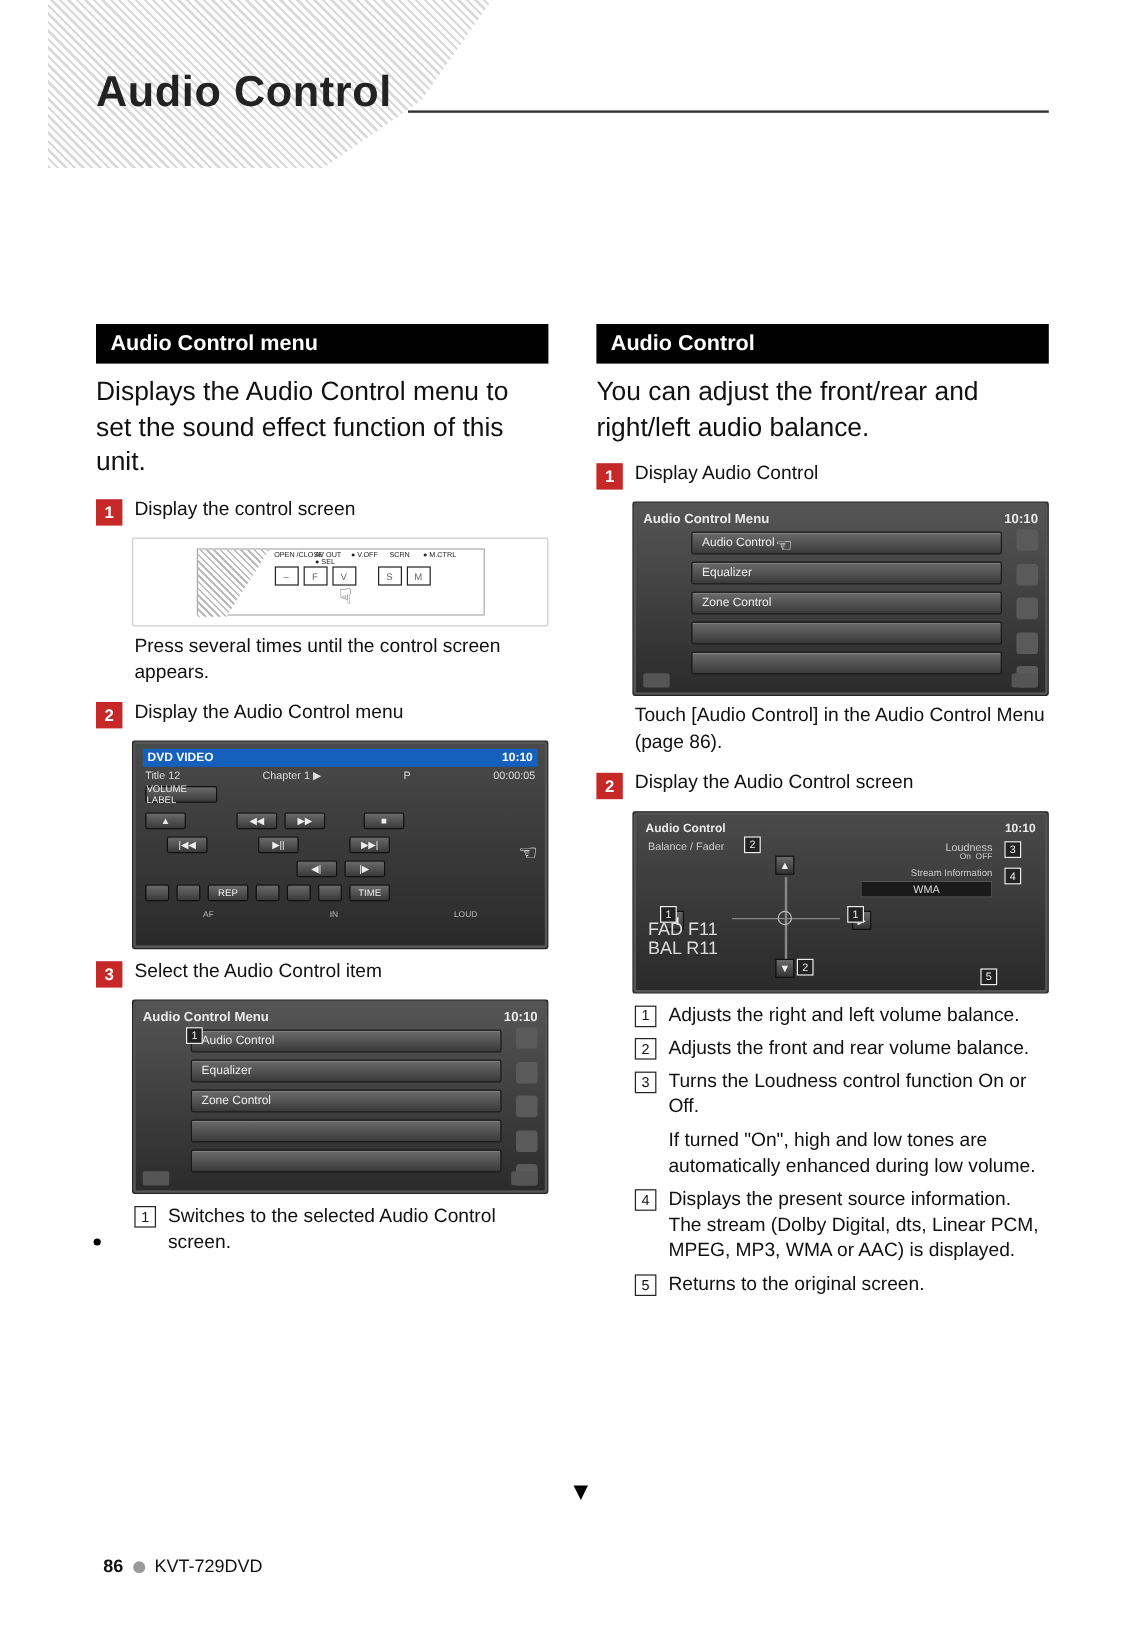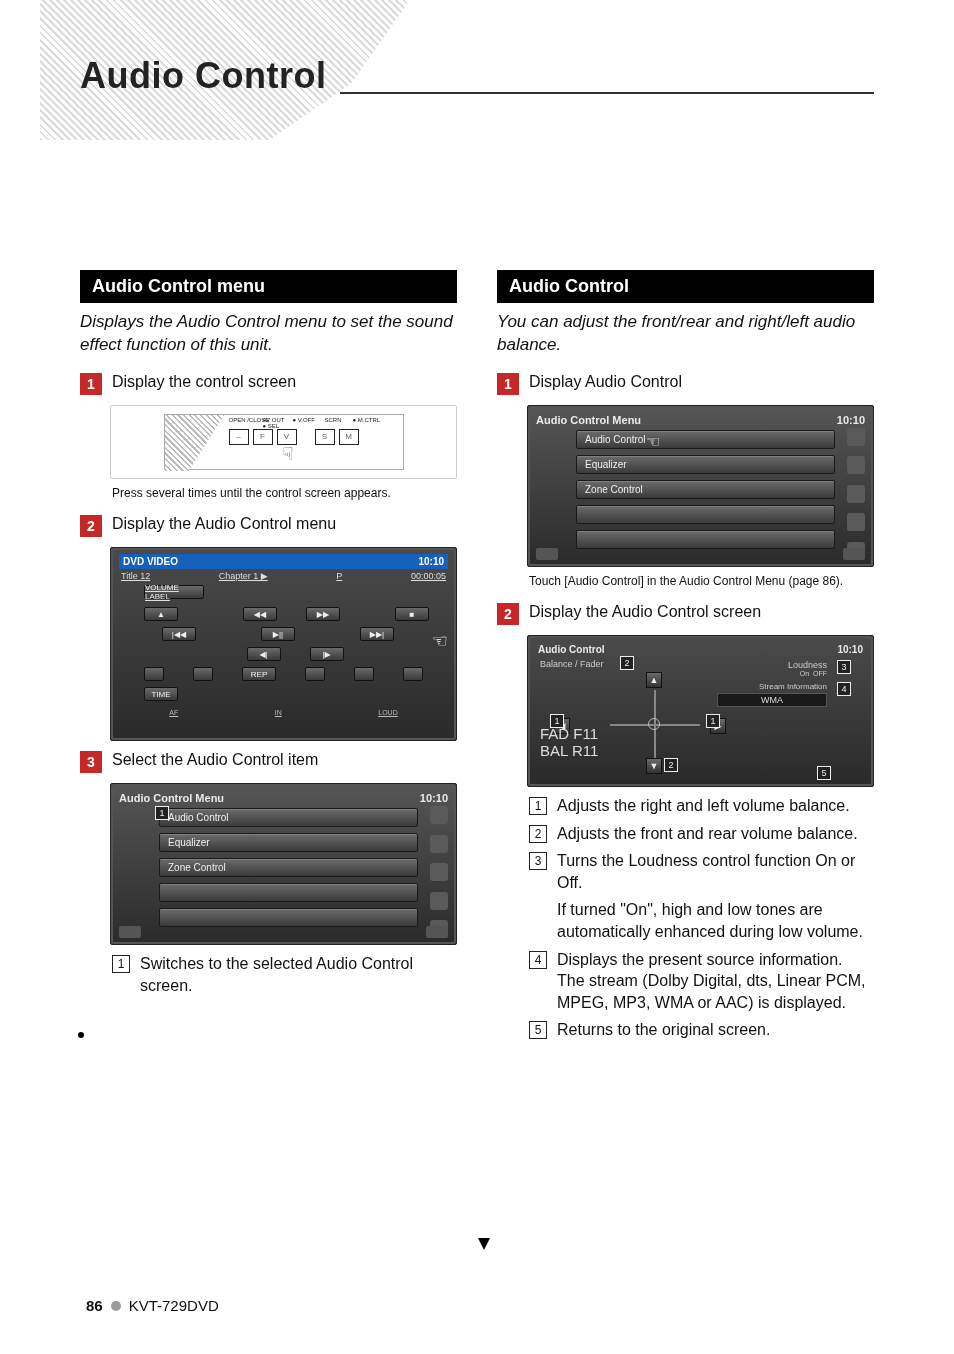--- a/index.html
+++ b/index.html
@@ -15,34 +15,34 @@
     position: absolute; top: 55px; left: 80px; font-size: 36px; font-weight: 700; color: #222;
     z-index: 2; letter-spacing: .5px;
   }
   .rule { position: absolute; top: 92px; left: 340px; right: 80px; height: 2px; background: #333; }
   .cols { display: flex; gap: 40px; margin-top: 230px; }
   .col { flex: 1 1 0; }
   .section-bar {
     background: #000; color: #fff; font-weight: 700; font-size: 18px;
     padding: 6px 12px; margin-bottom: 8px;
   }
-  .intro { font-size: 17px; line-height: 1.35; margin-bottom: 16px; font-style: italic; }
+  .intro { font-size: 22px; line-height: 1.35; margin-bottom: 16px; }
   .step { display: flex; align-items: flex-start; gap: 10px; margin: 10px 0 4px 0; }
   .step-num {
     background: #c62828; color: #fff; font-weight: 700; width: 22px; height: 22px;
     display: flex; align-items: center; justify-content: center; font-size: 14px; flex: 0 0 22px;
   }
   .step-title { font-weight: 400; font-size: 16px; }
   .figure {
     margin: 10px 0 6px 30px; background: #f2f2f2; border: 1px solid #ccc; border-radius: 2px;
     padding: 8px; display: flex; align-items: center; justify-content: center; color: #666; font-size: 12px;
     min-height: 60px;
   }
   .figure.dark { background: #3a3a3a; color: #d0d0d0; border-color: #222; }
-  .caption { margin: 4px 0 14px 32px; font-size: 12px; line-height: 1.35; }
+  .caption { margin: 4px 0 14px 32px; font-size: 16px; line-height: 1.35; }
   .enum-list { margin: 8px 0 0 32px; }
   .enum-item { display: flex; gap: 10px; margin-bottom: 6px; font-size: 16px; line-height: 1.35; }
   .enum-box {
     flex: 0 0 18px; height: 18px; border: 1.5px solid #222; display: flex;
     align-items: center; justify-content: center; font-size: 12px; margin-top: 2px;
   }
   .enum-text { flex: 1; }
   .enum-sub { margin-left: 28px; font-size: 16px; line-height: 1.35; margin-bottom: 6px; }
   .footer { position: absolute; left: 86px; bottom: 40px; font-size: 15px; display: flex; align-items: center; gap: 8px; }
   .footer .pg { font-weight: 700; }
@@ -72,23 +72,23 @@
   }
   .hw .group { position:absolute; top:14px; display:flex; gap:4px; }
   .hw .g1 { left:64px; } .hw .g2 { left:150px; }
   .hw .btn { width:20px; height:16px; border:1.5px solid #222; font-size:8px; display:flex; align-items:center; justify-content:center; }
   .hw .lbl { position:absolute; font-size:6px; color:#222; }
   .hw .hand { position:absolute; left:118px; top:28px; font-size:18px; }
 
   
   .dvd { width:100%; background: linear-gradient(#4a4a4a,#2a2a2a); border:2px solid #555; border-radius:3px; padding:4px 6px 20px 6px; position:relative; }
   .dvd .hdr { background:#1560bd; color:#fff; font-size:10px; font-weight:700; padding:2px 4px; display:flex; justify-content:space-between; }
-  .dvd .row { display:flex; justify-content:space-between; color:#ddd; font-size:9px; padding:2px 2px;text-decoration:underline; }
+  .dvd .row { display:flex; justify-content:space-between; color:#ddd; font-size:9px; padding:2px 2px; }
   .dvd .controls { display:flex; flex-wrap:wrap; gap:6px; margin:6px 2px; }
-  .dvd .cbtn { width:34px; height:14px; background:linear-gradient(#6a6a6a,#3a3a3a); border:1px solid #111; border-radius:2px; color:#eee; font-size:8px; display:flex; align-items:center; justify-content:center;margin-left:23px; }
+  .dvd .cbtn { width:34px; height:14px; background:linear-gradient(#6a6a6a,#3a3a3a); border:1px solid #111; border-radius:2px; color:#eee; font-size:8px; display:flex; align-items:center; justify-content:center; }
   .dvd .hand { position:absolute; right:6px; top:80px; font-size:18px; color:#fff; }
 
   
   .ac { width:100%; background: linear-gradient(#4a4a4a,#2a2a2a); border:2px solid #555; border-radius:3px; padding:4px 6px 14px 6px; position:relative; min-height:150px; }
   .ac .hdr { color:#eaeaea; font-size:10px; font-weight:700; display:flex; justify-content:space-between; padding:2px; }
   .ac .sub { color:#ccc; font-size:9px; margin:2px 0 2px 4px; }
   .ac .cross { position:absolute; left:80px; top:52px; width:90px; height:70px; }
   .ac .cross .h,.ac .cross .v { position:absolute; background:#888; }
   .ac .cross .h { top:34px; left:0; right:0; height:1.5px; }
   .ac .cross .v { left:44px; top:0; bottom:0; width:1.5px; }

